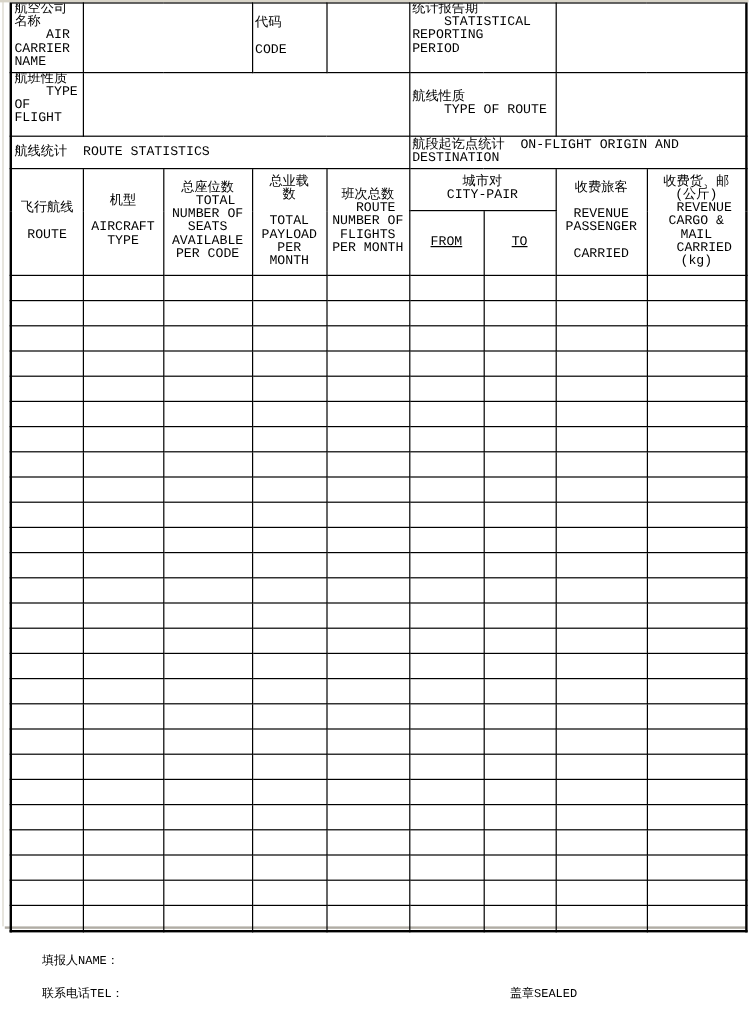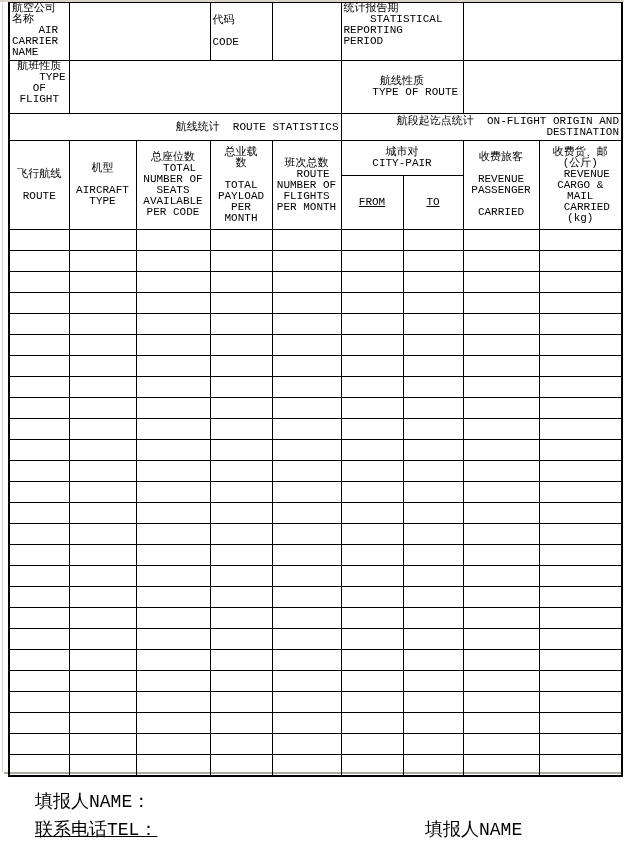--- a/index.html
+++ b/index.html
@@ -40,49 +40,49 @@
     text-align: left;
     white-space: pre-wrap;
     font-size: 11px;
     line-height: 11px;
     padding-top: 2px;
   }
   td.midv { vertical-align: middle; }
   td.blank { background: #ffffff; }
 
   .rA td { height: 57px; }
-  .rB td { height: 52px; text-align: center; }
+  .rB td { height: 52px; }
   .rC td { height: 26px; }
   .rD  td { height: 34px; }
   .rD2 td { height: 53px; text-decoration: underline; }
 
   td.sec {
-    text-align: right;
+    text-align: left;
     vertical-align: middle;
     white-space: pre-wrap;
     font-size: 12px;
     line-height: 12px;
   }
   td.hdr {
     text-align: center;
     vertical-align: middle;
     white-space: pre-wrap;
     font-size: 11px;
     line-height: 12px;
   }
   tbody.grid td { height: 20px; }
 
   .foot {
     position: absolute;
-    font-size: 18px;
+    font-size: 10px;
     line-height: 16px;
     white-space: pre;
   }
   .foot.name   { left: 35px;  top: 794px; }
-  .foot.tel    { left: 35px;  top: 822px; text-decoration: underline; }
+  .foot.tel    { left: 35px;  top: 822px; }
   .foot.sealed { left: 425px; top: 822px; }
 </style>
 </head>
 <body>
 
 <div class="page">
   <div class="edge-top"></div>
   <div class="edge-left"></div>
   <div class="edge-shadow"></div>
 
@@ -463,14 +463,14 @@
           <td></td>
           <td></td>
           <td></td>
           <td></td>
         </tr>
       </tbody>
   </table>
 
   <div class="foot name">填报人NAME：</div>
   <div class="foot tel">联系电话TEL：</div>
-  <div class="foot sealed">填报人NAME</div>
+  <div class="foot sealed">盖章SEALED</div>
 </div>
 
 </body></html>

